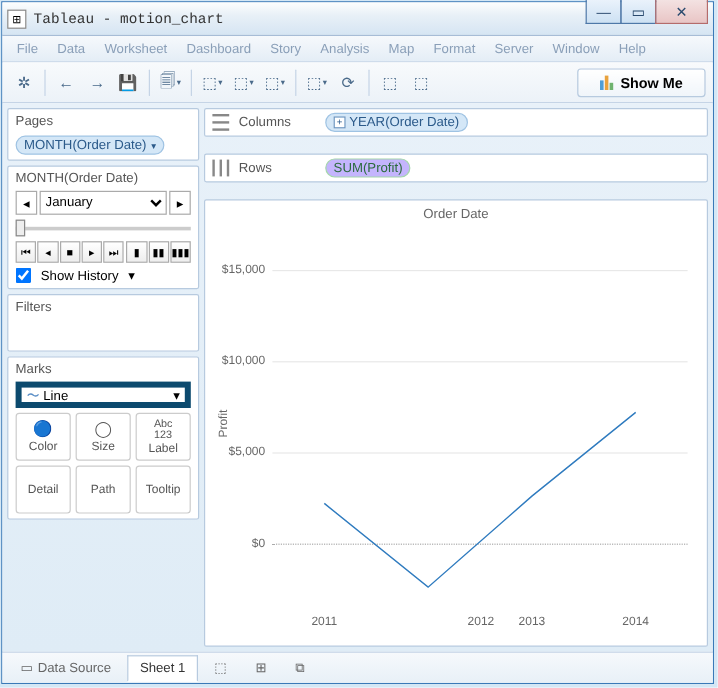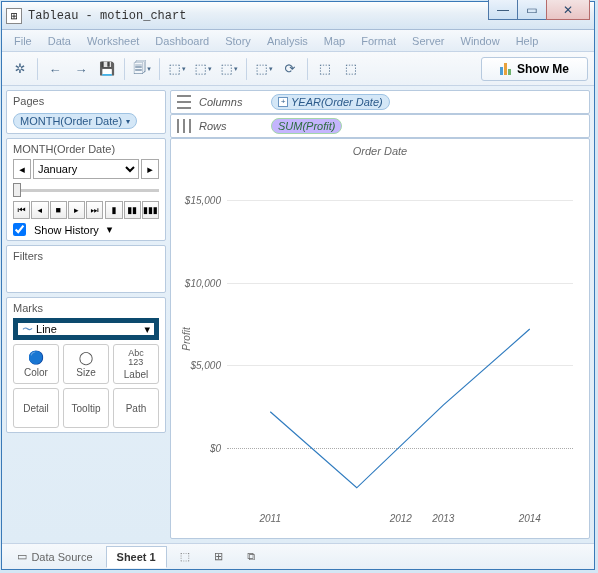--- a/index.html
+++ b/index.html
@@ -36,39 +36,39 @@
 .slider .thumb { width: 8px; height: 14px; background: #eee; border: 1px solid #888; position: absolute; left: 0; top: 0; }
 .playrow { display: flex; gap: 1px; margin-bottom: 4px; }
 .playrow button { width: 18px; height: 18px; font-size: 9px; border: 1px solid #aaa; background: linear-gradient(#fff,#eee); padding: 0; display: flex; align-items: center; justify-content: center; }
 .playrow .spacer { flex: 1; }
 .history { display: flex; align-items: center; gap: 8px; font-size: 11px; }
 .history input { margin: 0; }
 .marks-type { width: 100%; height: 22px; border: 5px solid #0c4a6e; font-size: 11px; padding: 0 4px; display: flex; align-items: center; justify-content: space-between; margin-bottom: 4px; }
 .marks-grid { display: grid; grid-template-columns: repeat(3,1fr); gap: 4px; }
 .mark-btn { border: 1px solid #ccc; border-radius: 3px; height: 40px; display: flex; flex-direction: column; align-items: center; justify-content: center; font-size: 10px; color: #555; gap: 2px; }
 .mark-btn .mi { font-size: 13px; }
-.main { flex: 1; display: flex; flex-direction: column; gap: 0; font-style: italic; }
+.main { flex: 1; display: flex; flex-direction: column; gap: 14px; }
 .shelf { background: #fff; border: 1px solid #b7cadf; border-radius: 2px; height: 24px; display: flex; align-items: center; padding: 0 6px; gap: 8px; }
 .shelf .shicon { width: 14px; height: 14px; display: flex; flex-direction: column; justify-content: space-between; }
 .shelf .shicon.cols i { height: 2px; background: #888; display: block; }
 .shelf .shicon.rows { flex-direction: row; }
 .shelf .shicon.rows i { width: 2px; background: #888; display: block; }
 .shelf .label { font-size: 11px; color: #555; width: 64px; }
 .chartarea { flex: 1; background: #fff; border: 1px solid #b7cadf; border-radius: 2px; position: relative; padding: 10px 10px 24px 44px; }
 .chart-title { text-align: center; font-size: 11px; color: #666; position: absolute; top: 6px; left: 0; right: 0; }
 .ylabel { position: absolute; left: 4px; top: 50%; transform: translateY(-50%) rotate(-90deg); font-size: 10px; color: #666; }
 .plot { position: absolute; left: 56px; right: 16px; top: 28px; bottom: 32px; }
 .grid-line { position: absolute; left: 0; right: 0; border-top: 1px solid #e8e8e8; }
 .grid-line.zero { border-top: 1px dotted #aaa; }
 .ytick { position: absolute; right: 100%; font-size: 10px; color: #666; transform: translateY(-50%); padding-right: 6px; white-space: nowrap; }
 .xtick { position: absolute; bottom: -18px; font-size: 10px; color: #666; transform: translateX(-50%); }
 svg.line { position: absolute; left: 0; top: 0; width: 100%; height: 100%; overflow: visible; }
 .bottombar { height: 26px; background: linear-gradient(#f6f9fc,#e8f0f7); border-top: 1px solid #c5d4e6; display: flex; align-items: center; padding: 0 4px; gap: 2px; }
 .tab { height: 22px; padding: 0 10px; font-size: 11px; display: flex; align-items: center; border: 1px solid transparent; color: #666; gap: 4px; }
-.tab.active { background: #fff; border: 1px solid #b7cadf; border-bottom: 1px solid #fff; font-weight: bold; color: #333; }
+.tab.active { background: #fff; border: 1px solid #b7cadf; border-bottom: 1px solid #fff; font-weight: normal; color: #333; }
 </style>
 </head>
 <body>
 
 <div class="window">
 
   <div class="titlebar">
     <span class="icon">⊞</span>
     <span class="title">Tableau - motion_chart</span>
     <div class="winbtns">
@@ -181,24 +181,24 @@
               <span>Size</span>
             </div>
           <div class="mark-btn">
               <span class="mi" style="font-size:9px;line-height:1">Abc<br>123</span>
               <span>Label</span>
             </div>
           <div class="mark-btn">
               <span>Detail</span>
             </div>
           <div class="mark-btn">
+              <span>Path</span>
+            </div>
+          <div class="mark-btn">
               <span>Tooltip</span>
-            </div>
-          <div class="mark-btn">
-              <span>Path</span>
             </div>
         </div>
       </div>
     </div>
 
     <div class="main">
       <div class="shelf">
         <span class="shicon cols">
             <i></i>
             <i></i>

